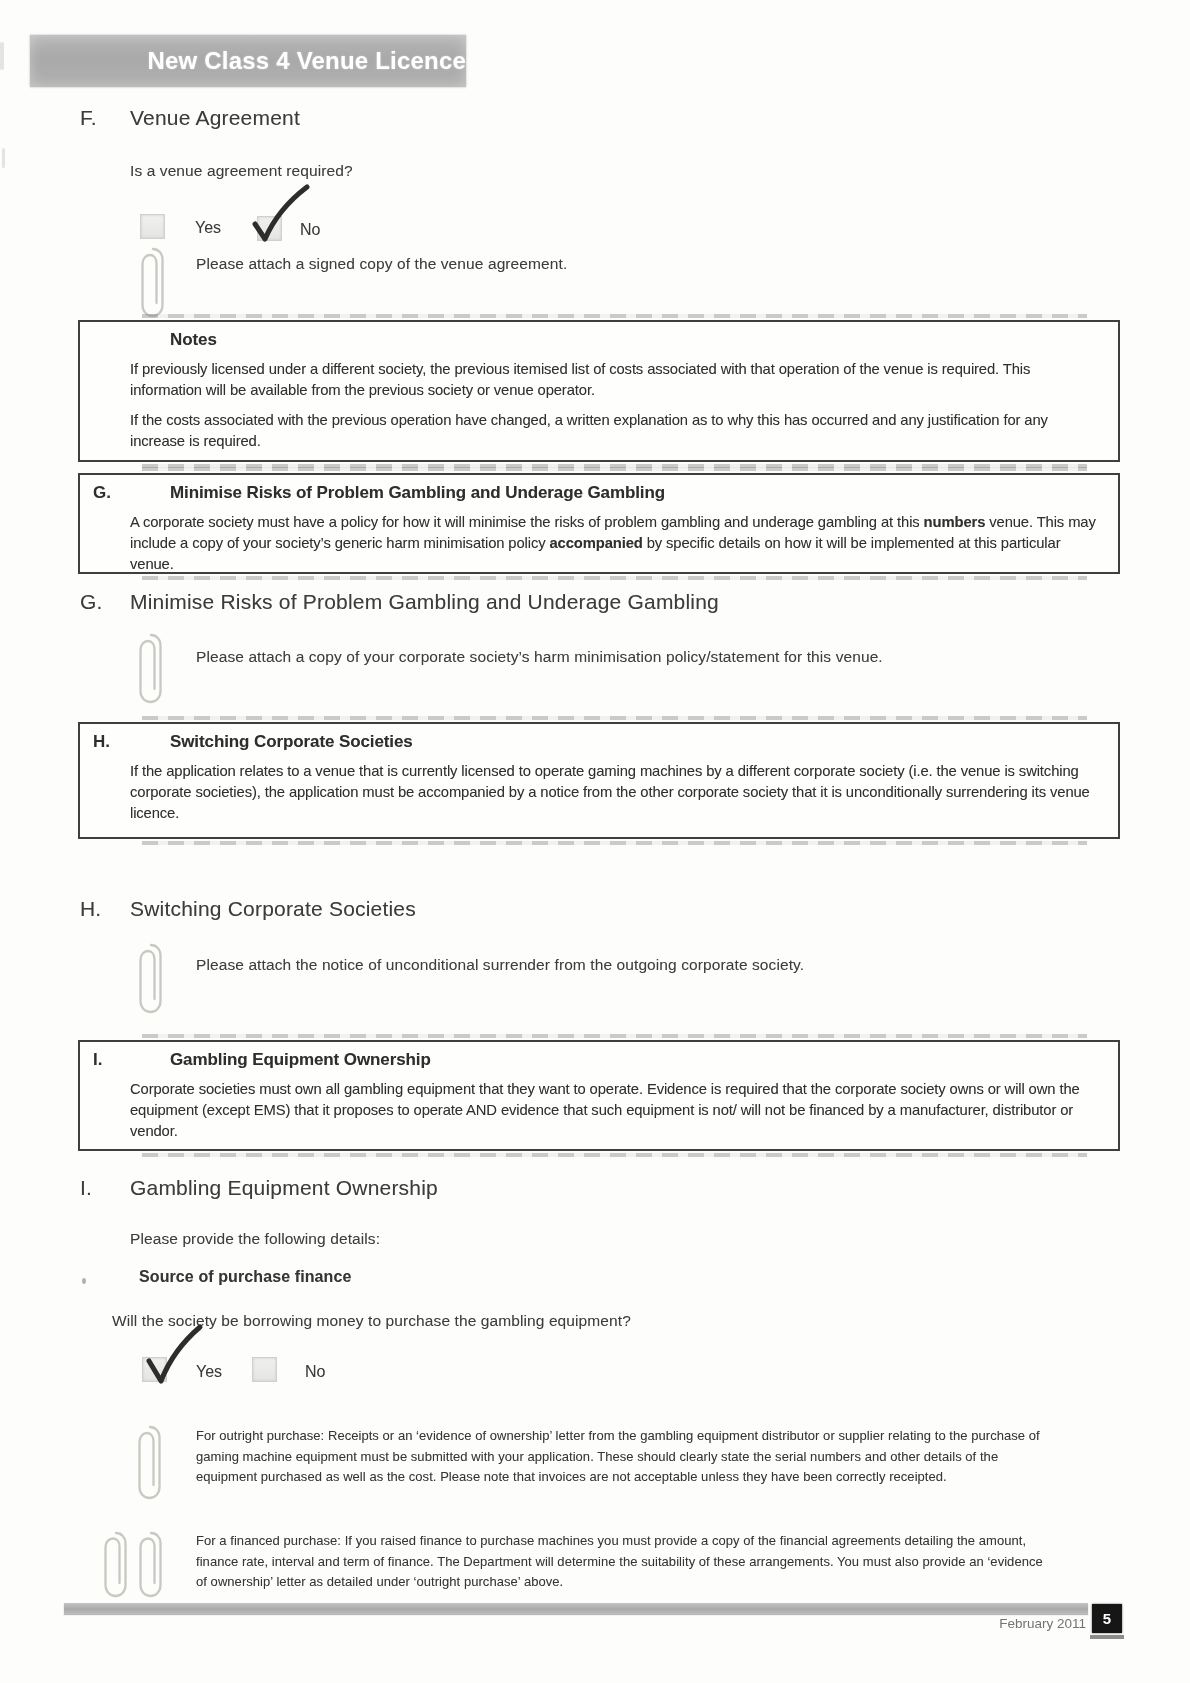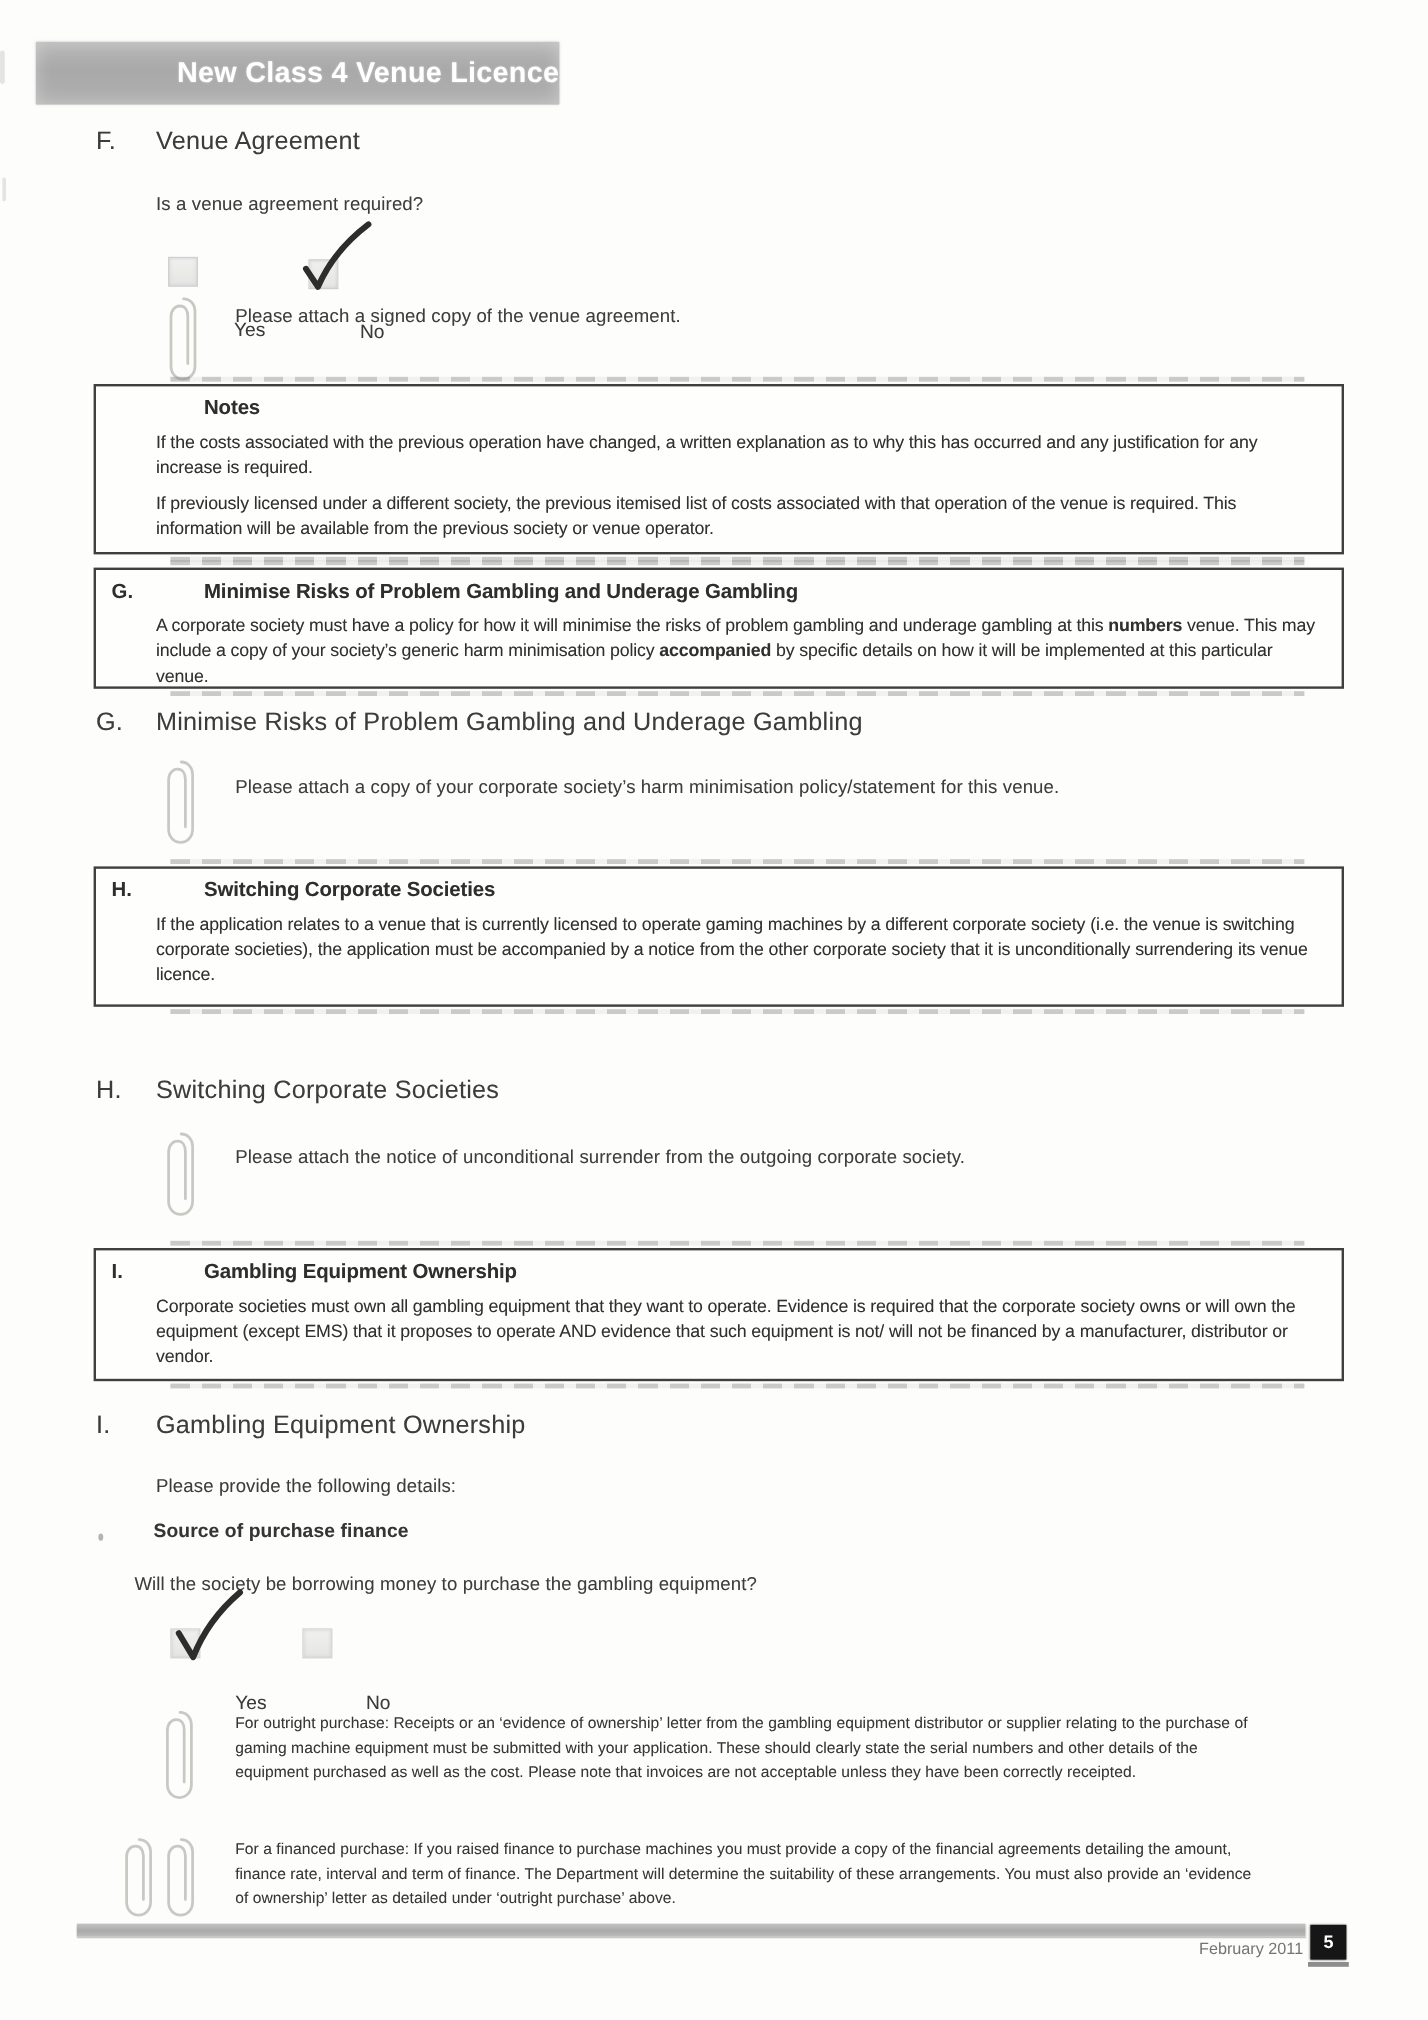--- a/index.html
+++ b/index.html
@@ -76,21 +76,20 @@
   
   .checkbox{
     position:absolute;width:25px;height:25px;box-sizing:border-box;
     background:linear-gradient(180deg,#f0f0ee,#e5e6e4);
     border:1px solid #cdd1d2;
     box-shadow:inset 0 0 3px rgba(180,184,186,.6);
   }
   .cb-label{
     position:absolute;font-size:16px;color:#3a3a3a;
     text-shadow:0 0 .4px rgba(70,70,70,.25);
-    margin-top:48px;
   }
 
   
   .attach-p{
     position:absolute;left:196px;width:858px;
     font-size:13px;line-height:20.5px;color:#363636;
     text-shadow:0 0 .4px rgba(70,70,70,.25);letter-spacing:.05px;
   }
 
   .bullet-mark{position:absolute;width:4px;height:6px;background:#9a9a9a;border-radius:50%;opacity:.75;}
@@ -145,22 +144,22 @@
     <path d="M7,42 L17,57 Q30,27 59,5" fill="none" stroke="#2d2d2d" stroke-width="5" stroke-linecap="round" stroke-linejoin="round"></path>
   </svg>
 
   <svg class="abs" style="left:139px;top:244px;" width="28" height="76" viewBox="0 0 28 76">
     <path d="M14,5 C19.5,5 23.5,9.5 23.5,15.5 L23.5,61 C23.5,67.5 19,72 13.5,72 C8,72 3.5,67.5 3.5,61 L3.5,20 C3.5,14.5 7,11 11,11 C15,11 17.5,14.5 17.5,19.5 L17.5,59" fill="none" stroke="#c3c3bd" stroke-width="2.3" stroke-linecap="round" opacity=".9"></path>
   </svg>
   <div class="ptext" style="left:196px;top:255px;">Please attach a signed copy of the venue agreement.</div>
 
   <div class="info-box" style="top:320px;height:142px;">
     <div class="box-title">Notes</div>
+    <p class="box-p">If previously licensed under a different society, the previous itemised list of costs associated with that operation of the venue is required.  This information will be available from the previous society or venue operator.</p>
     <p class="box-p">If the costs associated with the previous operation have changed, a written explanation as to why this has occurred and any justification for any increase is required.</p>
-    <p class="box-p">If previously licensed under a different society, the previous itemised list of costs associated with that operation of the venue is required.  This information will be available from the previous society or venue operator.</p>
   </div>
 
   <div class="info-box" style="top:473px;height:101px;">
     <span class="box-letter">G.</span>
     <div class="box-title">Minimise Risks of Problem Gambling and Underage Gambling</div>
     <p class="box-p"><span>A corporate society must have a policy for how it will minimise the risks of problem gambling and underage gambling at this </span><b>numbers</b><span> venue. This may include a copy of your society’s generic harm minimisation policy </span><b>accompanied</b><span> by specific details on how it will be implemented at this particular venue.</span></p>
   </div>
 
   <div class="sec-h" style="top:590px;">
     <span class="letter">G.</span>
@@ -195,21 +194,21 @@
   </div>
 
   <div class="sec-h" style="top:1176px;">
     <span class="letter">I.</span>
     <span class="title">Gambling Equipment Ownership</span>
   </div>
 
   <div class="ptext" style="left:130px;top:1230px;">Please provide the following details:</div>
 
   <div class="bullet-mark" style="left:82px;top:1278px;"></div>
-  <div class="ptext pbold" style="left:128px;top:1268px;">Source of purchase finance</div>
+  <div class="ptext pbold" style="left:139px;top:1268px;">Source of purchase finance</div>
 
   <div class="ptext" style="left:112px;top:1312px;">Will the society be borrowing money to purchase the gambling equipment?</div>
 
   <div class="checkbox" style="left:142px;top:1357px;"></div>
   <div class="cb-label" style="left:196px;top:1363px;">Yes</div>
   <div class="checkbox" style="left:252px;top:1357px;"></div>
   <div class="cb-label" style="left:305px;top:1363px;">No</div>
 
   <svg class="abs" style="left:143px;top:1323px;" width="64" height="64" viewBox="0 0 64 64">
     <path d="M6,38 L18,58 Q30,27 57,4" fill="none" stroke="#2d2d2d" stroke-width="5" stroke-linecap="round" stroke-linejoin="round"></path>

